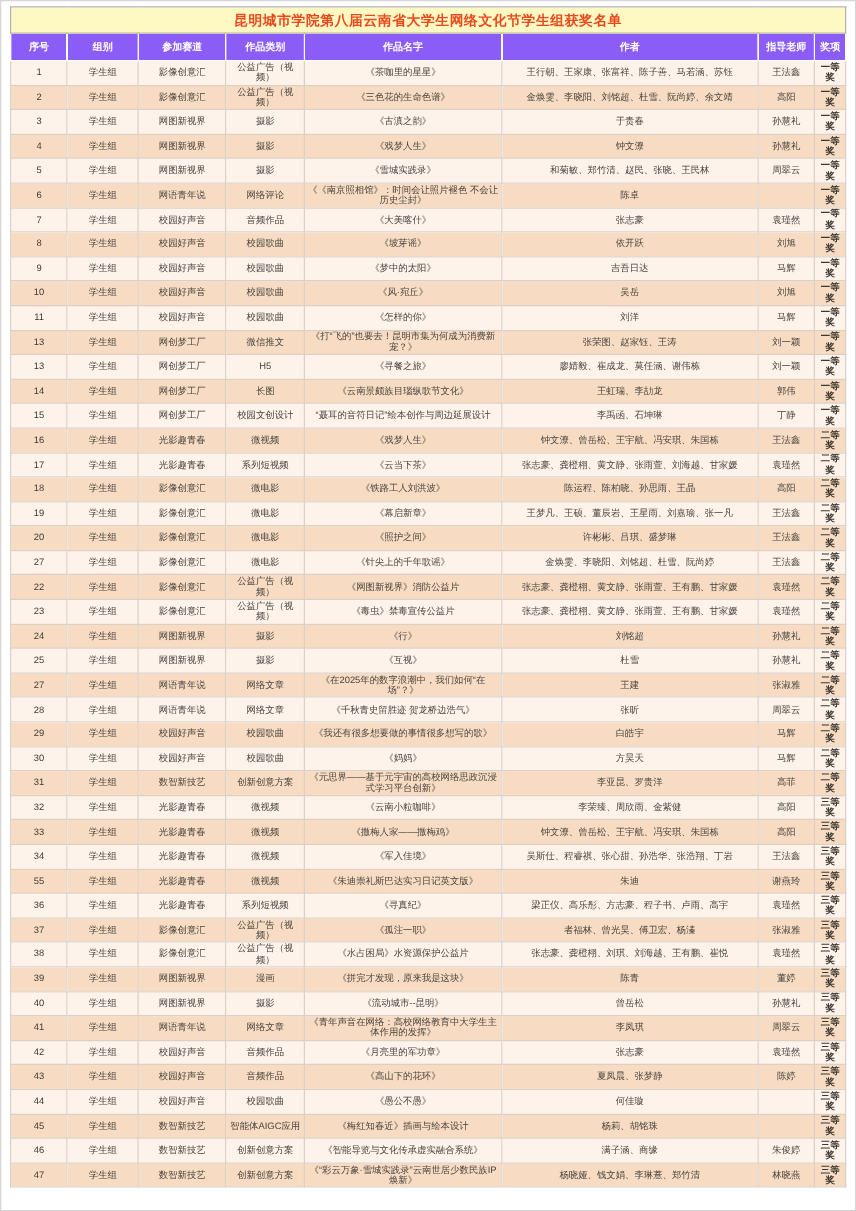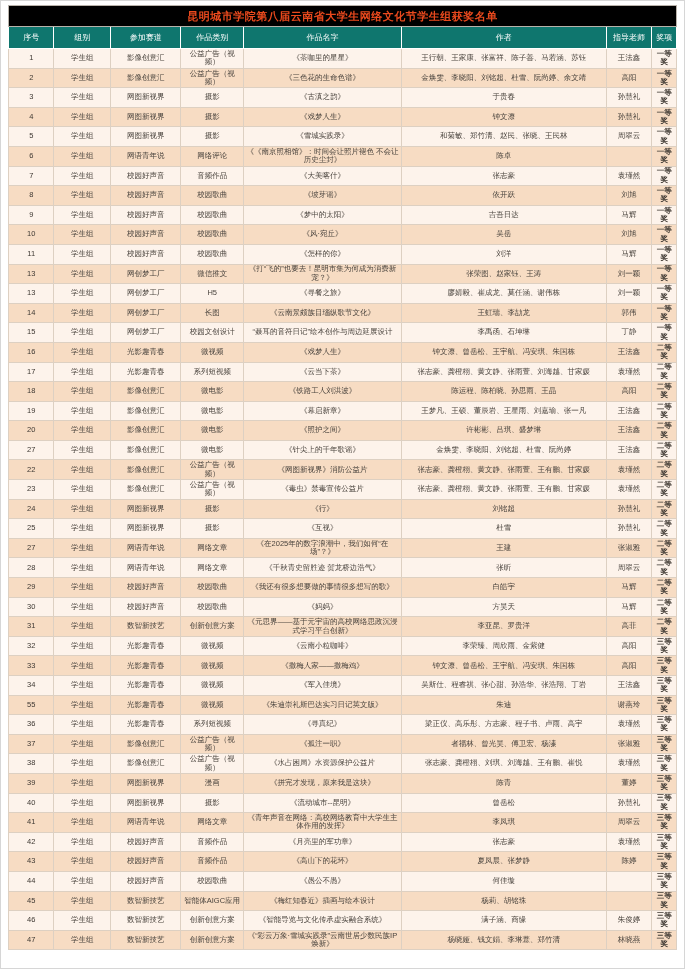--- a/index.html
+++ b/index.html
@@ -14,27 +14,27 @@
     border:1px solid #b9b2aa;
   }
   col.c-index{width:6.8%} col.c-group{width:8.5%} col.c-track{width:10.5%}
   col.c-category{width:9.4%} col.c-work{width:23.6%} col.c-authors{width:30.7%}
   col.c-advisor{width:6.8%} col.c-award{width:3.7%}
   th,td{
     text-align:center;vertical-align:middle;padding:0 2px;
     overflow:hidden;word-break:break-all;
   }
   tr.title-row th{
-    height:20px;background:#000000;color:#e9491d;
+    height:20px;background:#fef9c3;color:#e9491d;
     font-size:11px;font-weight:bold;letter-spacing:.5px;
     border:1px solid #b9b2aa;
   }
   tr.header-row th{
-    height:21px;background:#0f766e;color:#ffffff;
-    font-size:8px;font-weight:normal;
+    height:21px;background:#8b5cf6;color:#ffffff;
+    font-size:8px;font-weight:bold;
     border:1px solid rgba(255,255,255,.75);
     margin-top:31px;
   }
   tbody td{
     height:18.6px;font-size:7.5px;line-height:1.12;color:#4a443e;
     border:1px solid #ddd0c2;
   }
   tbody tr:nth-child(odd) td{background:#fdf3eb;}
   tbody tr:nth-child(even) td{background:#f7dcc3;}
   tbody td.cell-award{font-weight:600;color:#3e3832;margin-left:28px;}

